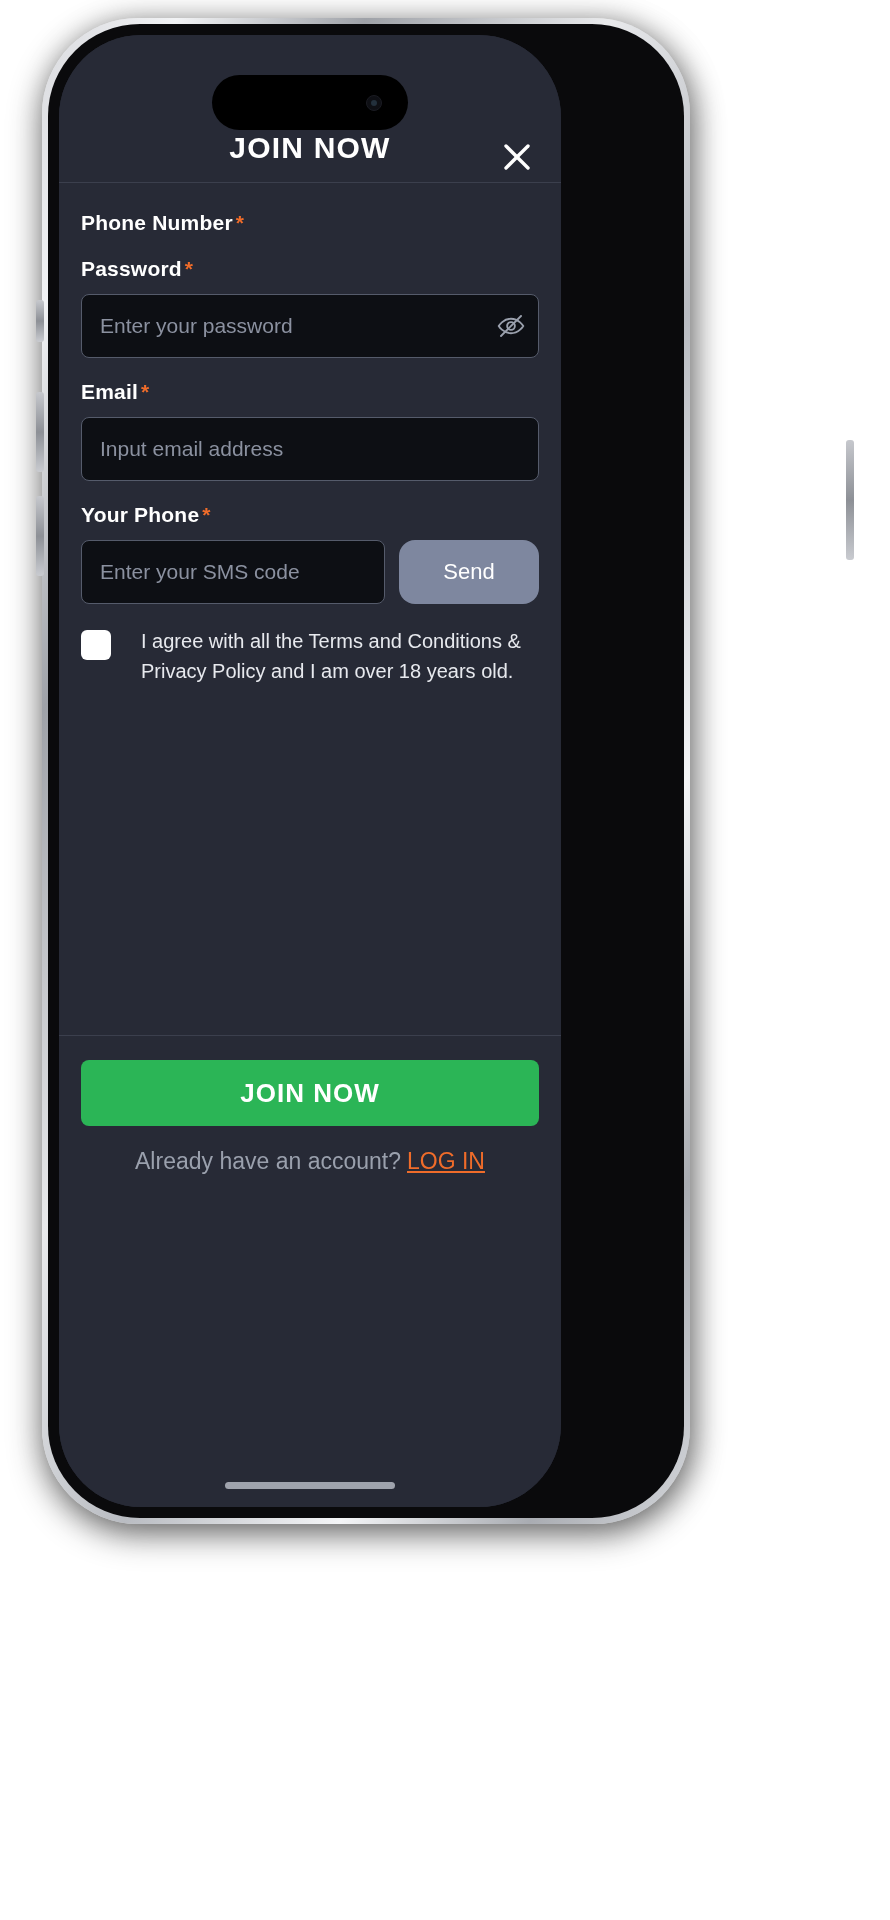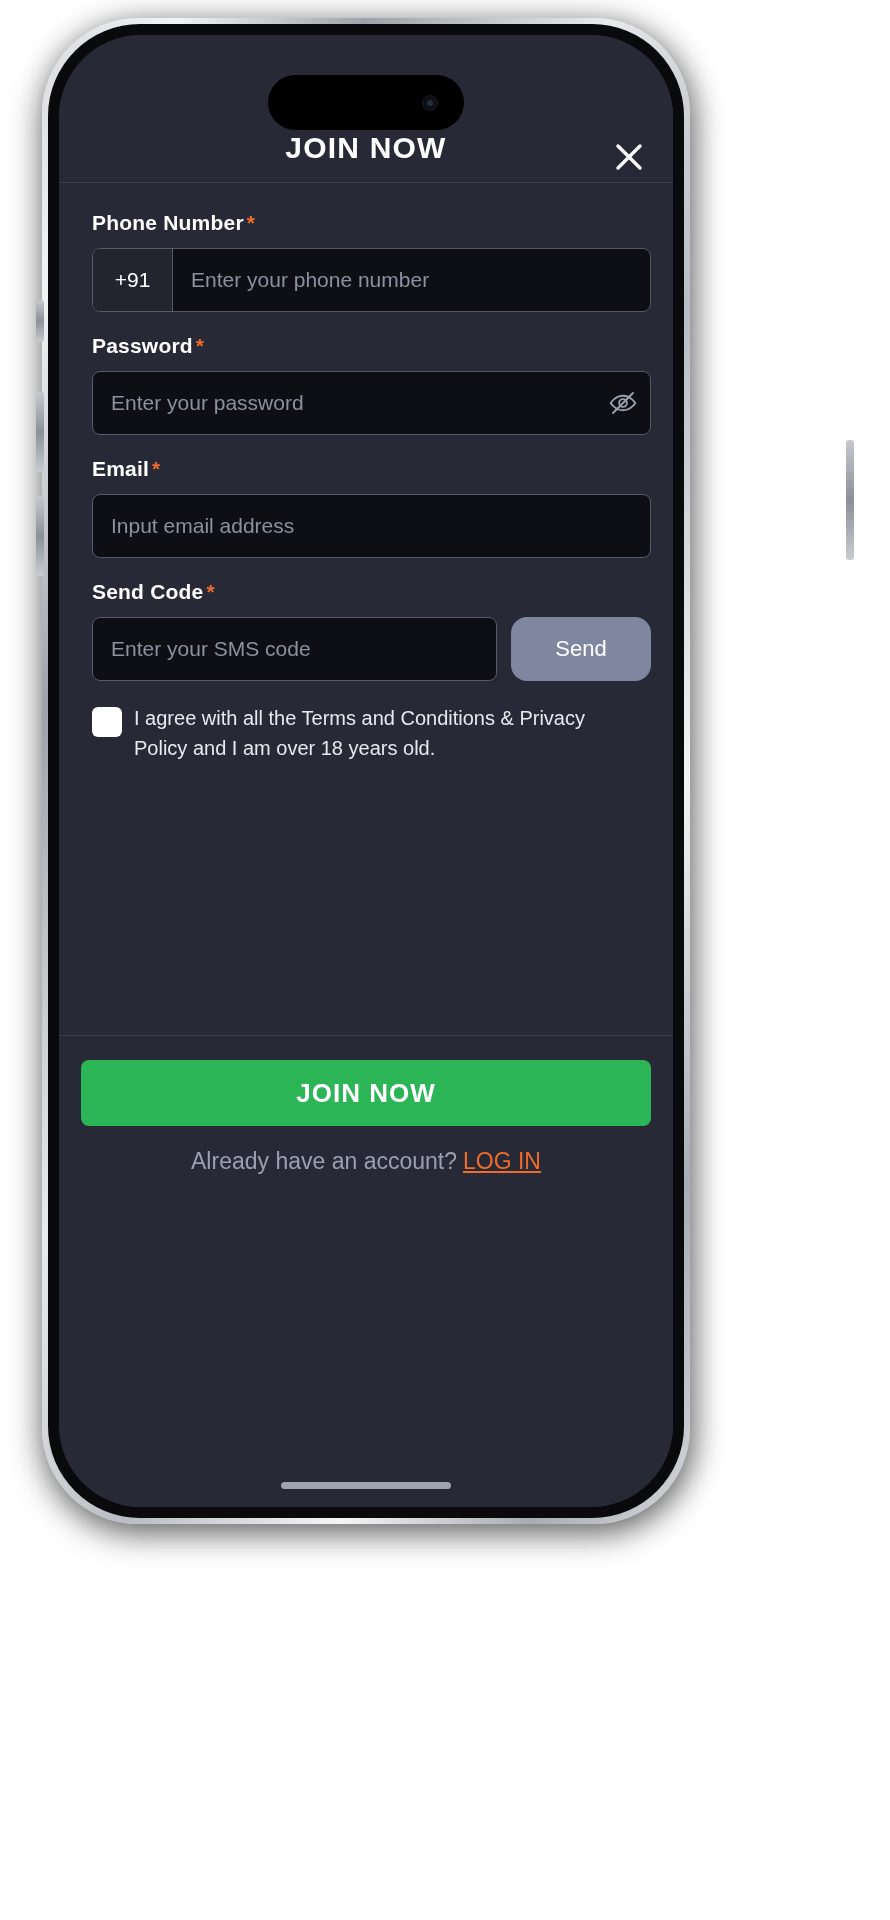--- a/index.html
+++ b/index.html
@@ -49,21 +49,21 @@
     width: 636px;
     height: 1494px;
     border-radius: 92px;
     background: #0a0a0c;
   }
 
   .device-screen {
     position: absolute;
     left: 59px;
     top: 35px;
-    width: 614px;
+    width: 502px;
     height: 1472px;
     border-radius: 82px;
     background: #272a36;
     overflow: hidden;
   }
 
   
   .btn-side {
     position: absolute;
     background: linear-gradient(180deg,#c6c8cd,#8d9096 50%,#c9cbd0);
@@ -141,21 +141,21 @@
     position: absolute;
     right: 22px;
     top: 100px;
     width: 44px;
     height: 44px;
     cursor: pointer;
   }
   .close-btn svg { display: block; }
 
   .form-body {
-    padding: 28px 22px 0 33px;
+    padding: 28px 22px 0 22px;
   }
 
   .field { margin-bottom: 22px; }
 
   .field-label {
     font-size: 21px;
     font-weight: bold;
     color: #ffffff;
     margin-bottom: 13px;
     letter-spacing: 0.2px;
@@ -223,21 +223,21 @@
     background: #7e879f;
     color: #ffffff;
     font-family: "Liberation Sans", sans-serif;
     font-size: 22px;
     cursor: pointer;
   }
 
   .agree-row {
     display: flex;
     align-items: flex-start;
-    gap: 12px;
+    gap: 30px;
     padding-right: 8px;
   }
   .agree-box {
     flex: 0 0 auto;
     width: 30px;
     height: 30px;
     border-radius: 6px;
     background: #ffffff;
     margin-top: 4px;
     cursor: pointer;
@@ -320,24 +320,20 @@
             <line x1="33" y1="11" x2="11" y2="33" stroke="#ffffff" stroke-width="3.4" stroke-linecap="round"></line>
           </svg>
         </div>
       </div>
 
       <div class="form-body">
 
         <div class="field">
           <div class="field-label">
             <span>Phone Number</span><span class="req">*</span>
-          </div>
-          <div class="input-shell">
-            <div class="cc-box">+91</div>
-            <input class="txt-input" type="tel" placeholder="Enter your phone number" style="">
           </div>
         </div>
 
         <div class="field">
           <div class="field-label">
             <span>Password</span><span class="req">*</span>
           </div>
           <div class="input-shell">
             <input class="txt-input" type="text" placeholder="Enter your password" style="">
             <div class="eye-btn">
@@ -354,21 +350,21 @@
           <div class="field-label">
             <span>Email</span><span class="req">*</span>
           </div>
           <div class="input-shell">
             <input class="txt-input" type="email" placeholder="Input email address" style="">
           </div>
         </div>
 
         <div class="field">
           <div class="field-label">
-            <span>Send Code</span><span class="req">*</span>
+            <span>Your Phone</span><span class="req">*</span>
           </div>
           <div class="code-row">
             <div class="input-shell">
               <input class="txt-input" type="text" placeholder="Enter your SMS code" style="">
             </div>
             <button class="send-btn">Send</button>
           </div>
         </div>
 
         <div class="agree-row">

